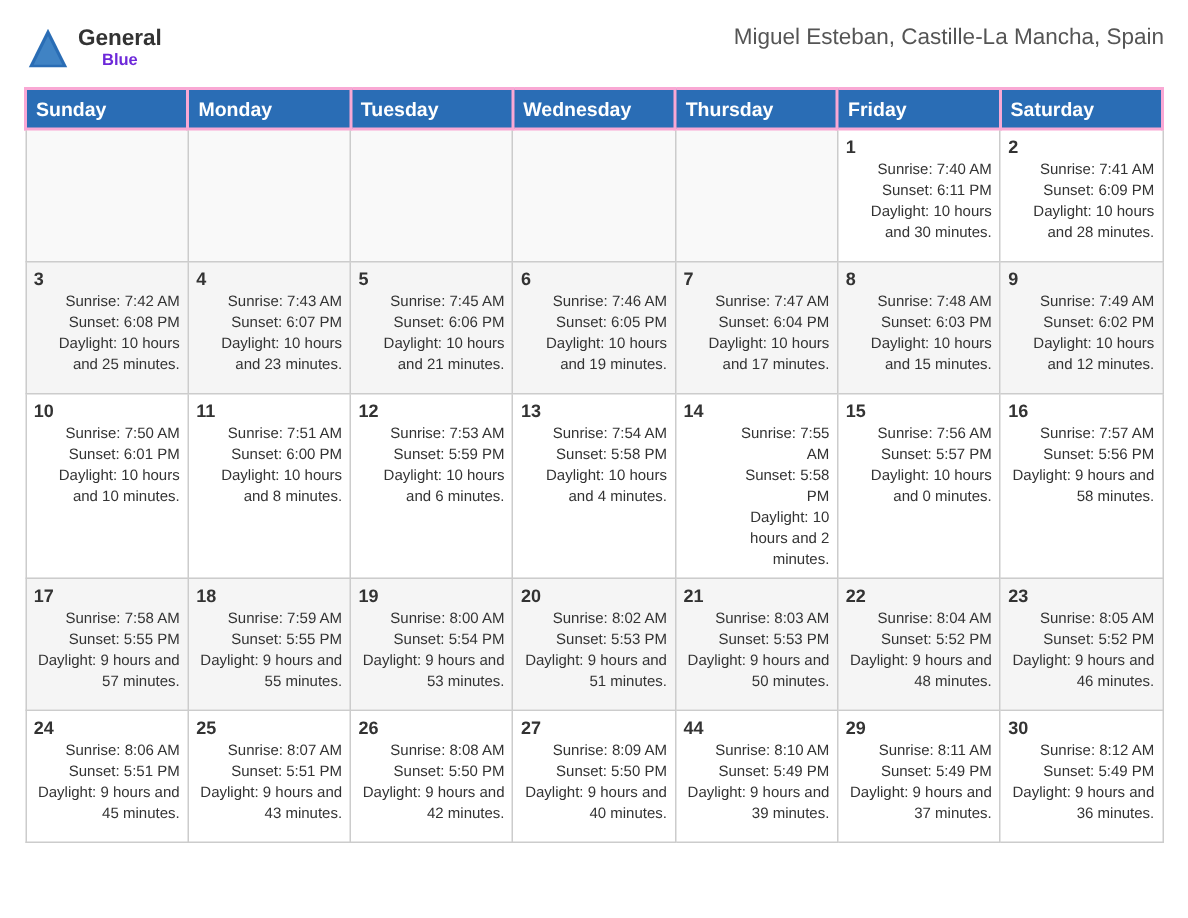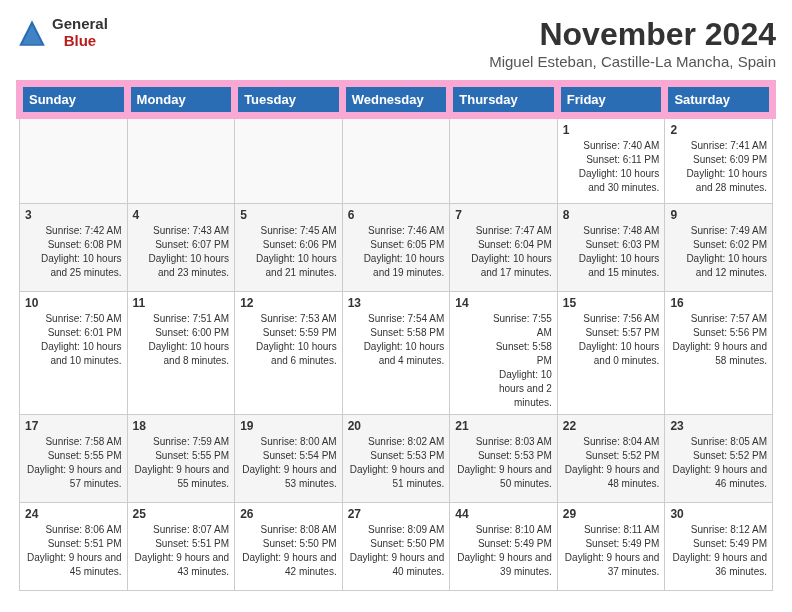--- a/index.html
+++ b/index.html
@@ -26,23 +26,23 @@
       display: flex;
       flex-direction: column;
       line-height: 1.1;
     }
     .logo-general {
       font-size: 15px;
       font-weight: bold;
       color: #333;
     }
     .logo-blue {
-      font-size: 15px;
+      font-size: 11px;
       font-weight: bold;
-      color: #b91c1c;
+      color: #6d28d9;
     }
     .logo-icon {
       width: 32px;
       height: 32px;
     }
     .title-block {
       text-align: right;
     }
     .month-title {
       font-size: 32px;
@@ -57,21 +57,21 @@
       width: 100%;
       border-collapse: collapse;
       table-layout: fixed;
     }
     .calendar th {
       background: #2a6db5;
       color: #fff;
       text-align: left;
       padding: 5px 6px;
       font-size: 13px;
-      border: 7px solid #f9a8d4;
+      border: 2px solid #f9a8d4;
     }
     .calendar td {
       border: 1px solid #ccc;
       vertical-align: top;
       padding: 4px 5px;
       font-size: 10.5px;
       color: #333;
       height: 88px;
       background: #fff;
     }
@@ -102,21 +102,20 @@
     <svg class="logo-icon" viewBox="0 0 40 40" xmlns="http://www.w3.org/2000/svg">
       <polygon points="20,4 36,36 4,36" fill="#2a6db5"></polygon>
       <polygon points="20,10 32,34 8,34" fill="#5599d4" opacity="0.5"></polygon>
     </svg>
     <div class="logo-text">
       <span class="logo-general">General</span>
       <span class="logo-blue">Blue</span>
     </div>
   </div>
   <div class="title-block">
-    <div class="month-title">November 2024</div>
     <div class="location-title">Miguel Esteban, Castille-La Mancha, Spain</div>
   </div>
 </div>
 
 <table class="calendar">
   <thead>
     <tr>
     <th>Sunday</th>
         <th>Monday</th>
         <th>Tuesday</th>

